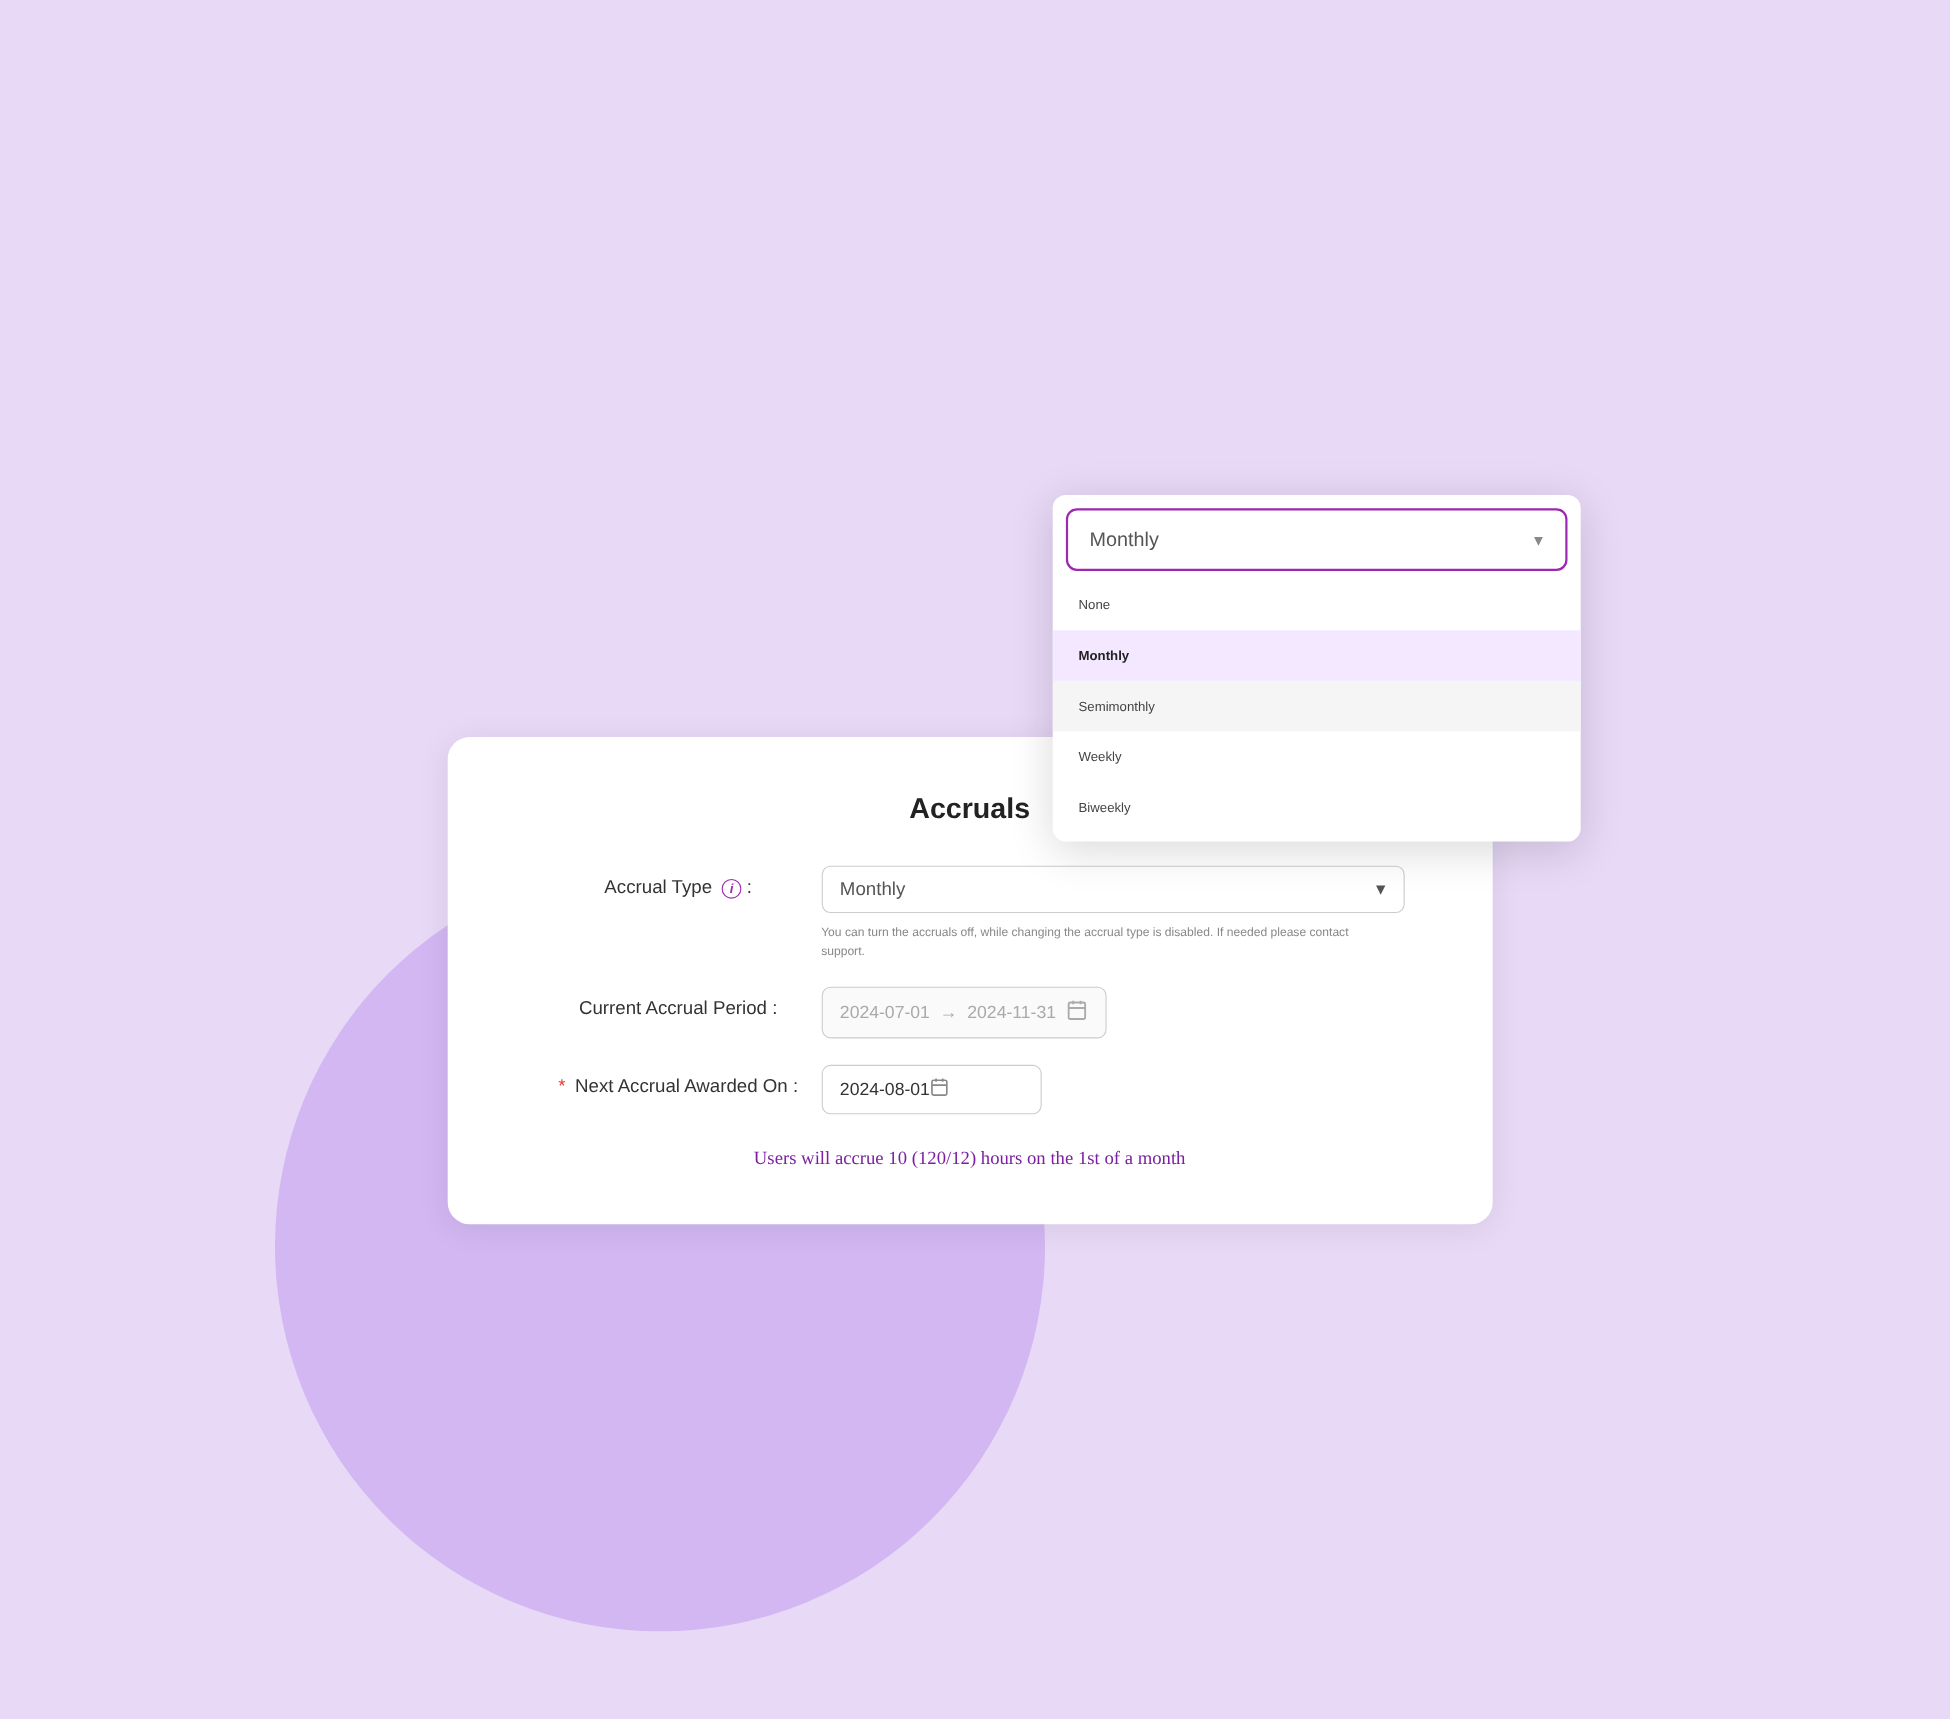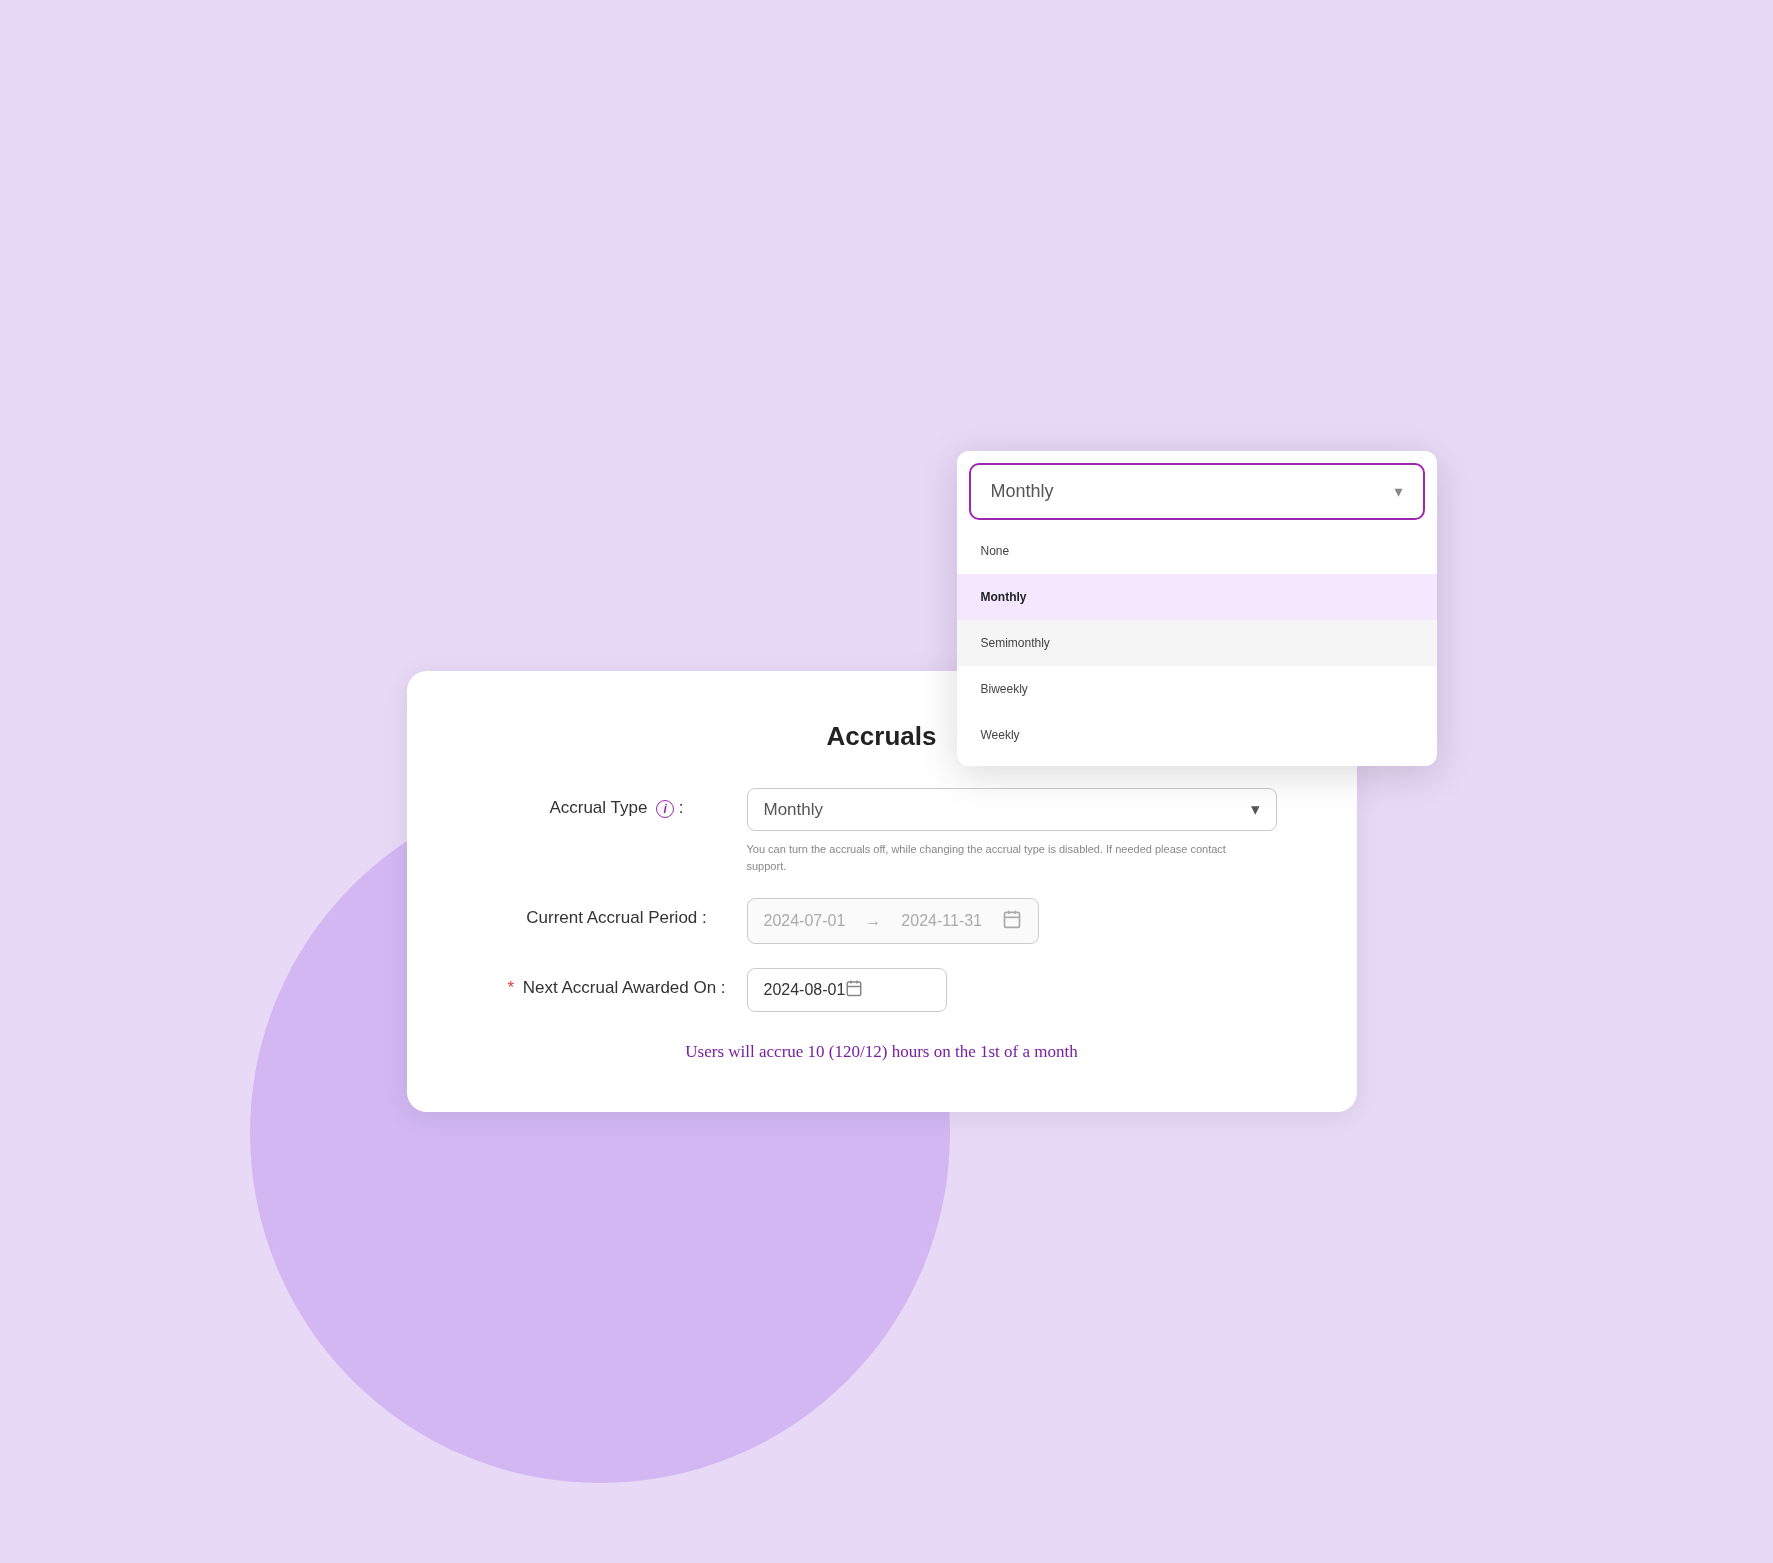--- a/index.html
+++ b/index.html
@@ -174,21 +174,21 @@
       line-height: 1.5;
       max-width: 500px;
     }
 
     .date-range-input {
       display: flex;
       align-items: center;
       border: 1.5px solid #ccc;
       border-radius: 8px;
       padding: 10px 16px;
-      gap: 20px;
+      gap: 9px;
       color: #aaa;
       font-size: 16px;
       background: #fafafa;
     }
 
     .date-range-input .arrow {
       color: #aaa;
     }
 
     .date-range-input .calendar-icon {
@@ -227,22 +227,22 @@
 
   <div class="dropdown-popup">
     <div class="dropdown-trigger">
       <span class="dropdown-trigger-text">Monthly</span>
       <span class="chevron-icon">▾</span>
     </div>
     <ul class="dropdown-list">
       <li>None</li>
       <li class="selected">Monthly</li>
       <li class="hovered">Semimonthly</li>
+      <li>Weekly</li>
       <li>Biweekly</li>
-      <li>Weekly</li>
     </ul>
   </div>
 
   <div class="accruals-card">
     <div class="card-title">Accruals</div>
 
     <div class="form-row">
       <div class="form-label">
         <span>Accrual Type</span>
         <span class="info-icon">i</span>

